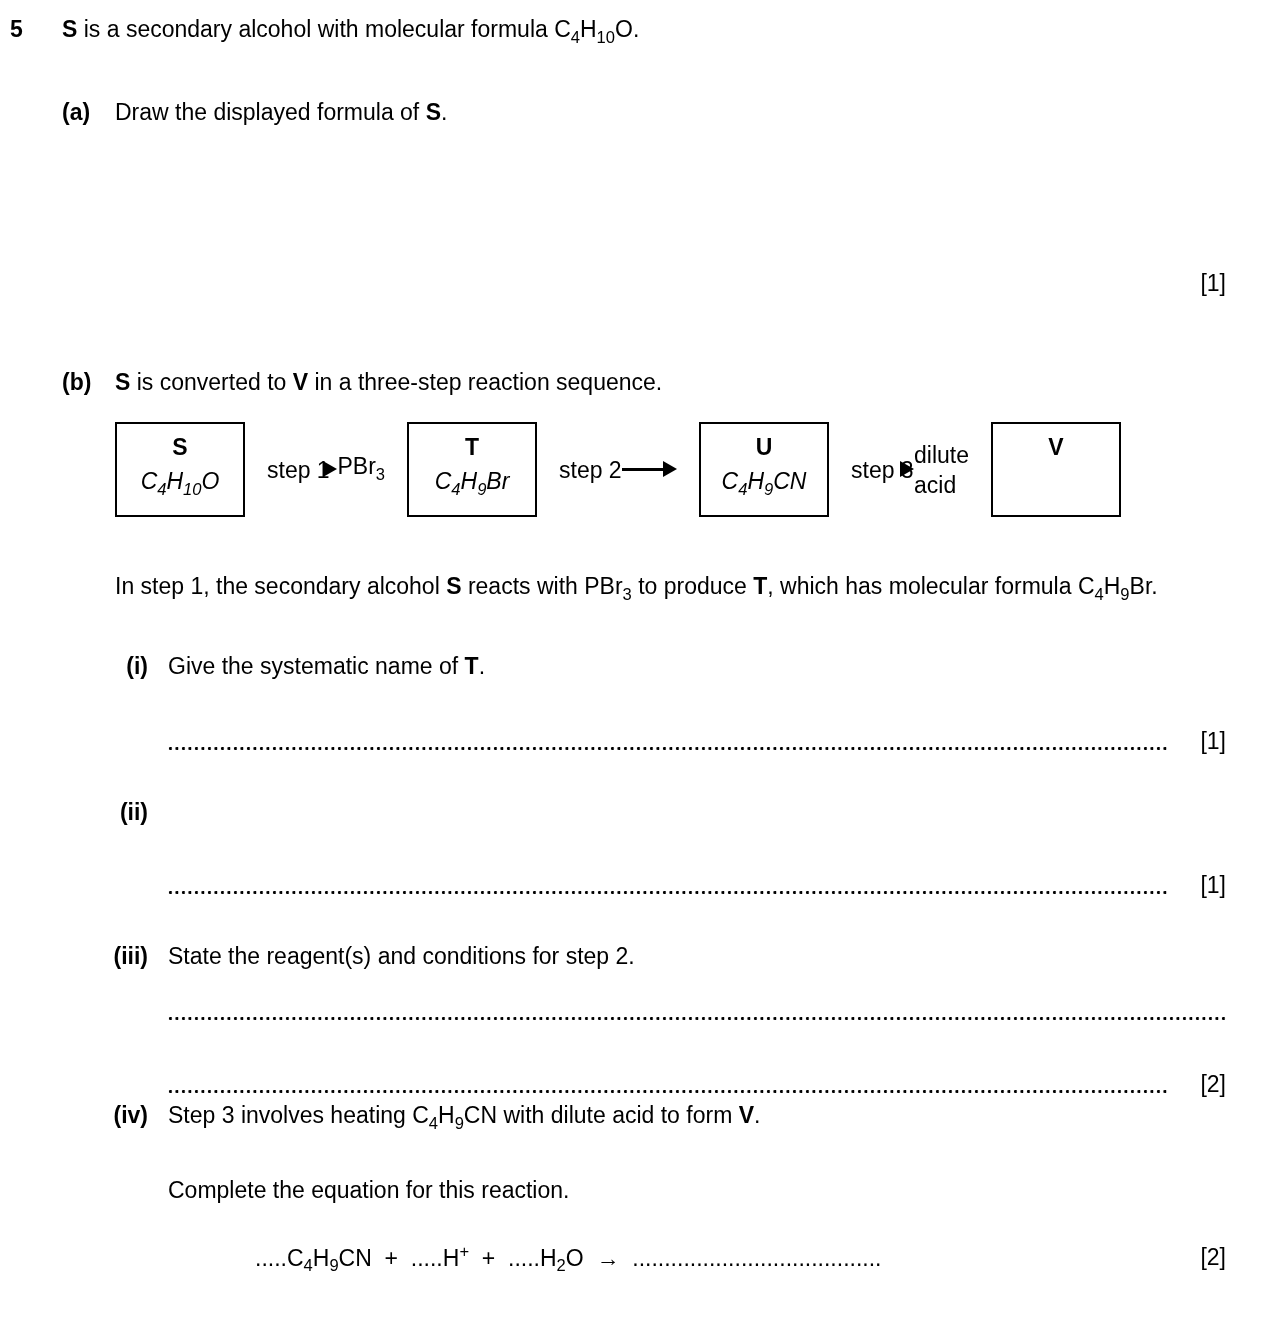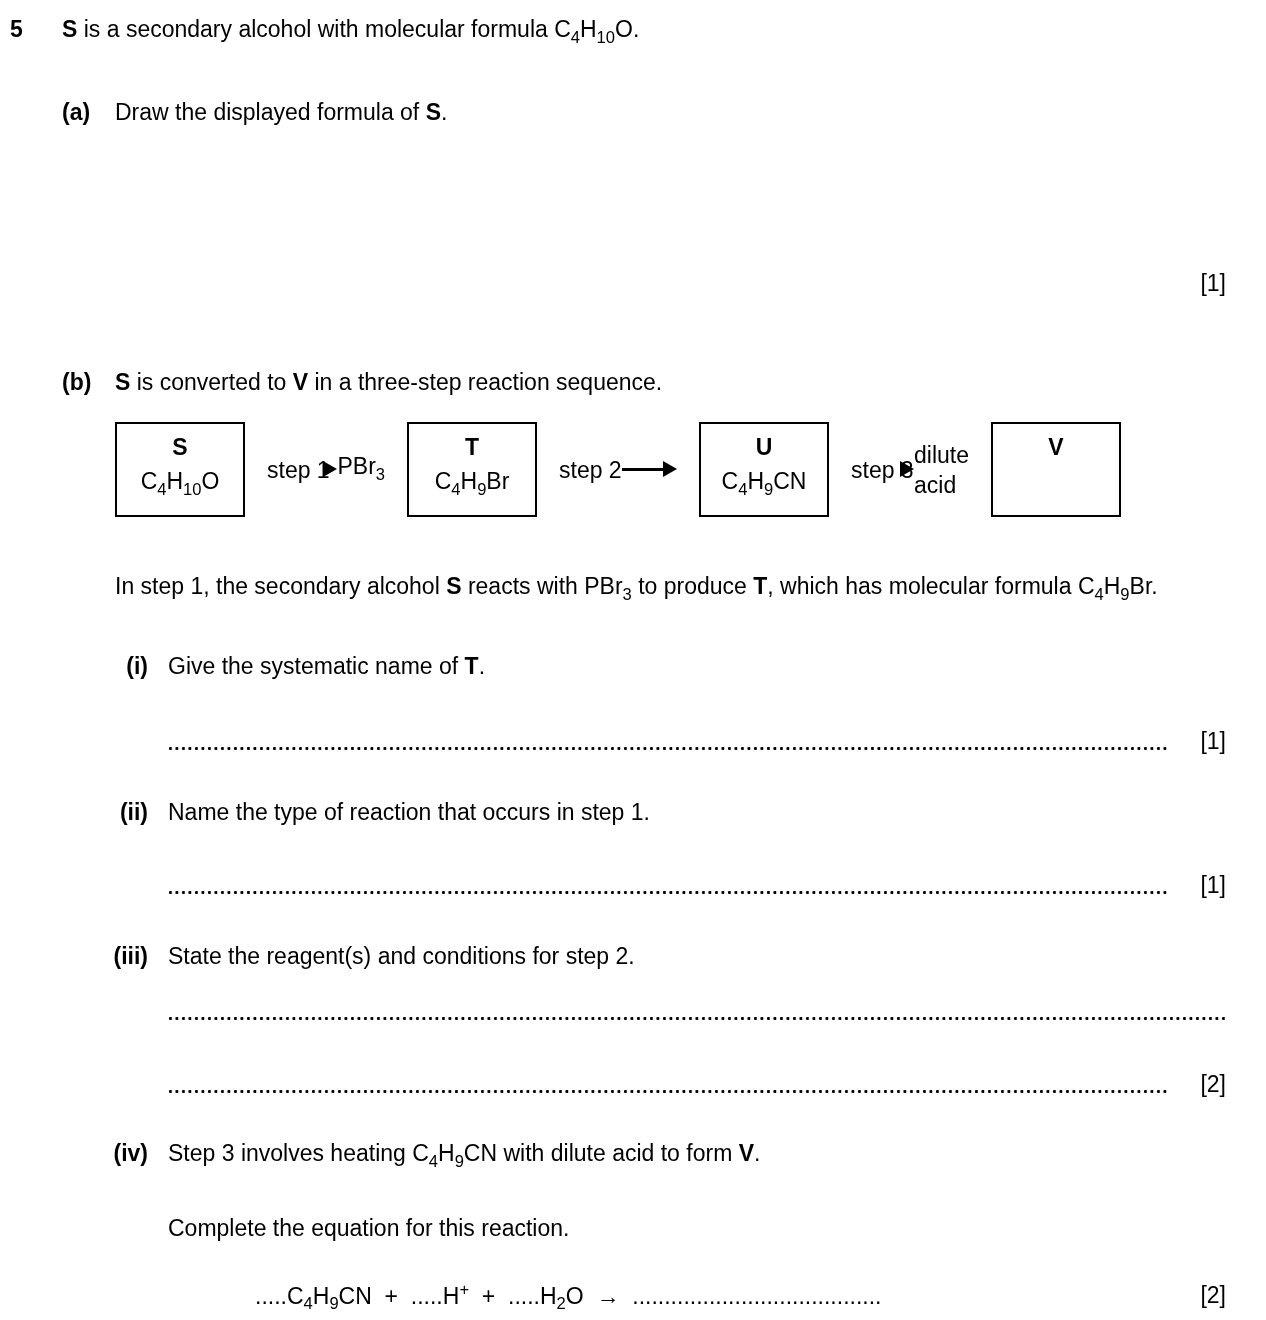--- a/index.html
+++ b/index.html
@@ -24,21 +24,21 @@
   .part-b{margin-top:68px;}
 
   
   .scheme{display:flex;align-items:center;margin-left:105px;margin-top:24px;}
   .cbox{
     flex:0 0 130px;height:95px;box-sizing:border-box;border:2px solid #000;
     display:flex;flex-direction:column;align-items:center;justify-content:flex-start;
     padding-top:8px;
   }
   .cbox .letter{font-weight:bold;}
-  .cbox .formula{margin-top:3px;}
+  .cbox .formula{margin-top:3px;font-style:italic;}
   .arrowgrp{
     flex:0 0 162px;box-sizing:border-box;padding:0 22px;
     display:flex;flex-direction:row;align-items:center;
   }
   .arrow-top{height:34px;display:flex;align-items:flex-end;justify-content:center;white-space:nowrap;}
   .arrow-shaft{position:relative;width:100%;height:16px;}
   .arrow-shaft::before{
     content:'';position:absolute;left:0;right:10px;top:6.5px;height:3px;background:#000;
   }
   .arrow-shaft::after{
@@ -47,21 +47,21 @@
   }
   .arrow-bottom{min-height:34px;max-width:92px;text-align:left;line-height:30px;margin-top:2px;}
 
   .para{margin-left:105px;margin-top:54px;}
 
   .sub{display:flex;margin-left:88px;}
   .sub-label{flex:0 0 70px;box-sizing:border-box;font-weight:bold;text-align:right;padding-right:20px;white-space:nowrap;}
   .sub-i{margin-top:42px;}
   .sub-ii{margin-top:40px;align-items:center;}
   .sub-iii{margin-top:40px;}
-  .sub-iv{margin-top:38px;}
+  .sub-iv{}
 
   .answer-row{display:flex;align-items:flex-end;margin-left:158px;}
   .dotline{
     flex:1;height:5px;margin-bottom:6px;
     background-image:radial-gradient(circle at 2.5px 2.5px,#000 1.4px,transparent 1.7px);
     background-size:6.5px 5px;background-repeat:repeat-x;background-position:0 bottom;
   }
   .marks{flex:0 0 40px;text-align:right;margin-left:18px;}
   .row-gap-a{margin-top:44px;}
   .row-gap-b{margin-top:42px;}
@@ -143,21 +143,20 @@
     <span class="sub-label">(i)</span>
     <span>Give the systematic name of <b>T</b>.</span>
   </div>
   <div class="answer-row row-gap-a">
     <div class="dotline"></div>
     <div class="marks">[1]</div>
   </div>
 
   <div class="sub sub-ii">
     <span class="sub-label">(ii)</span>
-    <span>Name the type of reaction that occurs in step 1.</span>
   </div>
   <div class="answer-row row-gap-b">
     <div class="dotline"></div>
     <div class="marks">[1]</div>
   </div>
 
   <div class="sub sub-iii">
     <span class="sub-label">(iii)</span>
     <span>State the reagent(s) and conditions for step 2.</span>
   </div>

